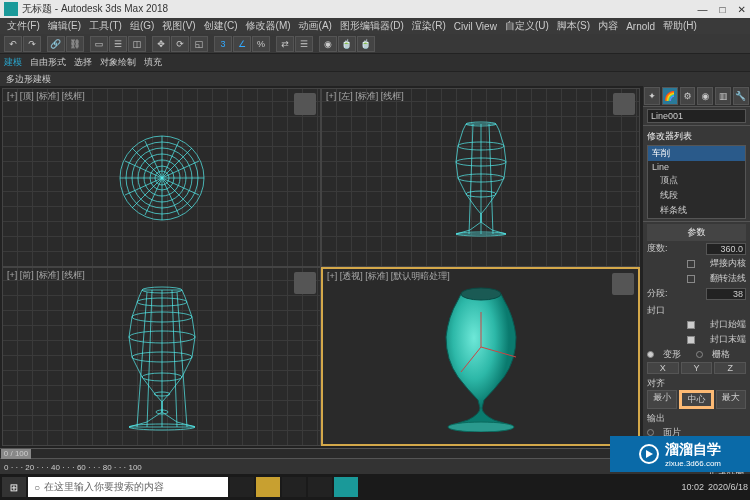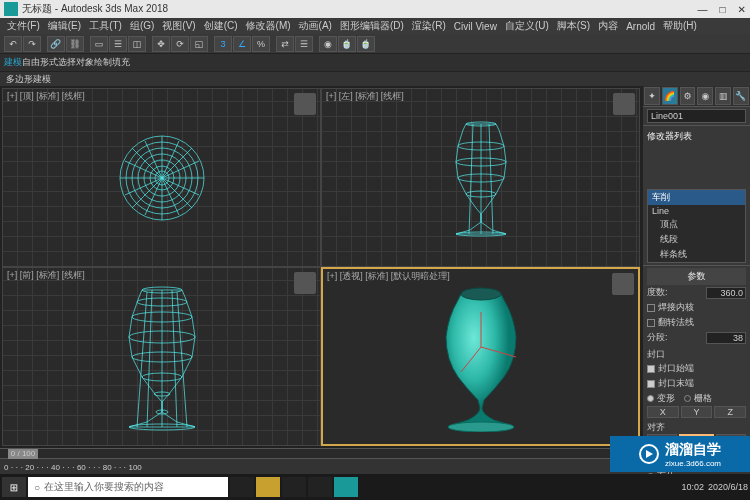--- a/index.html
+++ b/index.html
@@ -6,49 +6,49 @@
 body { width: 750px; height: 500px; background: #3a3a3a; color: #ccc; font-size: 10px; overflow: hidden; position: relative; }
 .titlebar { height: 18px; background: #e8e8e8; color: #333; display: flex; align-items: center; padding: 0 4px; }
 .titlebar .logo { width: 14px; height: 14px; background: #1a9999; margin-right: 4px; }
 .titlebar .title { flex: 1; font-size: 10px; }
 .titlebar .wbtns { display: flex; gap: 12px; }
 .menubar { height: 16px; background: #3a3a3a; display: flex; align-items: center; padding: 0 4px; gap: 2px; font-size: 10px; }
 .menubar span { padding: 0 3px; }
 .toolbar1 { height: 20px; background: #383838; display: flex; align-items: center; padding: 0 4px; gap: 1px; border-bottom: 1px solid #222; }
 .toolbar1 .tbtn { width: 18px; height: 16px; background: #444; border: 1px solid #555; display: flex; align-items: center; justify-content: center; font-size: 9px; }
 .toolbar1 .sep { width: 4px; }
-.ribbon { height: 18px; background: #2f2f2f; display: flex; align-items: center; padding: 0 4px; font-size: 9px; border-bottom: 1px solid #222; }
+.ribbon { height: 18px; background: #2f2f2f; display: flex; align-items: center; padding: 0 4px; gap: 8px; font-size: 9px; border-bottom: 1px solid #222; }
 .ribbon .tab { color: #2aa5cc; }
 .main { display: flex; height: 362px; }
 .viewports { flex: 1; display: grid; grid-template-columns: 1fr 1fr; grid-template-rows: 1fr 1fr; gap: 0; background: #222; padding: 2px; }
 .viewport { background: #2a2a2a; border: 1px solid #444; position: relative; overflow: hidden; }
 .viewport.active { border: 2px solid #d4a84a; }
 .vp-label { position: absolute; top: 1px; left: 4px; font-size: 9px; color: #aaa; }
 .vp-cube { position: absolute; top: 4px; right: 4px; width: 22px; height: 22px; background: #555; border-radius: 2px; }
 .vp-grid { position: absolute; inset: 0; background-image: repeating-linear-gradient(0deg, transparent, transparent 14px, #3a3a3a 14px, #3a3a3a 15px), repeating-linear-gradient(90deg, transparent, transparent 14px, #3a3a3a 14px, #3a3a3a 15px); }
 .vase-svg { position: absolute; left: 50%; top: 50%; transform: translate(-50%, -50%); }
 .cmdpanel { width: 108px; background: #383838; border-left: 1px solid #222; display: flex; flex-direction: column; font-size: 9px; }
 .cmd-tabs { display: flex; background: #2f2f2f; }
 .cmd-tabs .ct { width: 18px; height: 18px; background: #444; border: 1px solid #555; margin: 1px; display: flex; align-items: center; justify-content: center; }
 .cmd-tabs .ct.active { background: #2a7a9a; }
 .cmd-section { padding: 2px 4px; border-top: 1px solid #555; }
 .cmd-title { color: #eee; font-size: 9px; padding: 2px 0; }
-.cmd-list { background: #2a2a2a; border: 1px solid #555; margin-top: 44px; }
+.cmd-list { background: #2a2a2a; border: 1px solid #555; }
 .cmd-list .li { padding: 1px 4px; }
 .cmd-list .li.sel { background: #2a5a8a; color: #fff; }
 .cmd-field { display: flex; align-items: center; justify-content: space-between; padding: 1px 0; }
 .cmd-field .val { background: #222; border: 1px solid #555; width: 40px; text-align: right; padding: 0 2px; }
-.cmd-check { display: flex; align-items: center; gap: 3px; padding: 1px 0; }
+.cmd-check { display: flex; align-items: center; gap: 15px; padding: 1px 0; margin-left: 40px; }
 .cmd-check .box { width: 8px; height: 8px; border: 1px solid #888; }
 .cmd-check .box.on { background: #ccc; }
-.cmd-radio { display: flex; align-items: center; gap: 3px; padding: 1px 0; }
+.cmd-radio { display: flex; align-items: center; gap: 9px; padding: 1px 0; }
 .cmd-radio .r { width: 7px; height: 7px; border: 1px solid #888; border-radius: 50%; }
 .cmd-radio .r.on { background: #ccc; }
 .timeline { height: 10px; background: #2a2a2a; border-top: 1px solid #555; position: relative; }
-.timeline .marker { position: absolute; left: 8px; top: 0; width: 30px; height: 10px; background: #888; font-size: 8px; text-align: center; }
+.timeline .marker { position: absolute; left: 1px; top: 0; width: 30px; height: 10px; background: #888; font-size: 8px; text-align: center; }
 .animbar { height: 12px; background: #333; border-top: 1px solid #555; display: flex; align-items: center; font-size: 8px; padding: 8px 4px; gap: 4px; }
 .statusbar { height: 20px; background: #333; border-top: 1px solid #555; display: flex; align-items: center; font-size: 9px; padding: 0 4px; gap: 6px; }
 .statusbar .sfield { background: #222; border: 1px solid #555; padding: 0 2px; min-width: 40px; }
 .watermark { position: absolute; right: 0; bottom: 28px; width: 140px; height: 36px; background: #0a6aa8; display: flex; align-items: center; justify-content: center; color: #fff; font-size: 14px; gap: 6px; }
 .watermark .play { width: 20px; height: 20px; border: 2px solid #fff; border-radius: 50%; display: flex; align-items: center; justify-content: center; }
 .watermark .play::after { content: ""; border-left: 7px solid #fff; border-top: 4px solid transparent; border-bottom: 4px solid transparent; margin-left: 2px; }
 .taskbar { height: 26px; background: #1a1a1a; display: flex; align-items: center; padding: 0 2px; gap: 2px; position: absolute; bottom: 0; left: 0; right: 0; }
 .taskbar .start { width: 24px; height: 20px; background: #333; display: flex; align-items: center; justify-content: center; color: #fff; }
 .taskbar .search { flex: 0 0 200px; height: 20px; background: #fff; color: #666; display: flex; align-items: center; padding: 0 6px; gap: 4px; }
 .taskbar .tb-icon { width: 24px; height: 20px; background: #222; }

